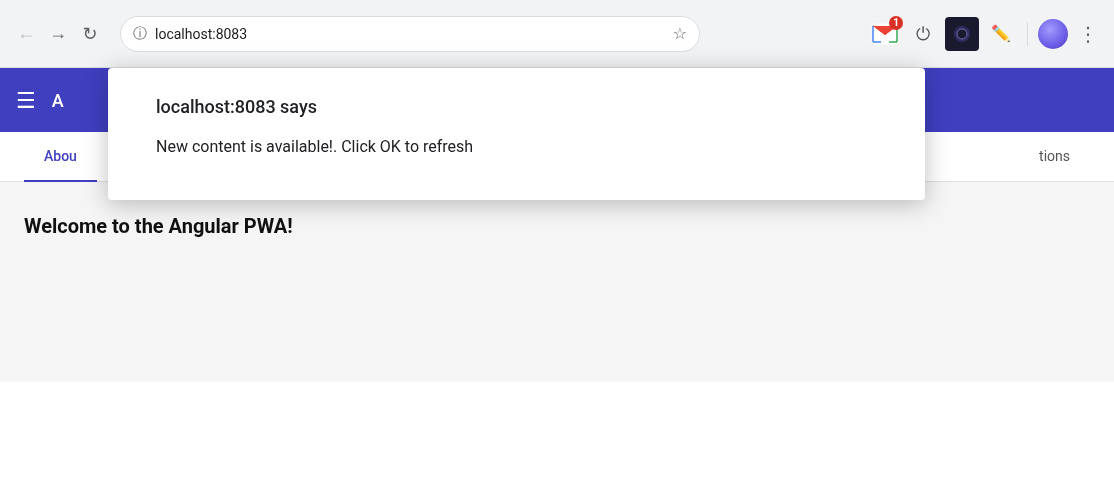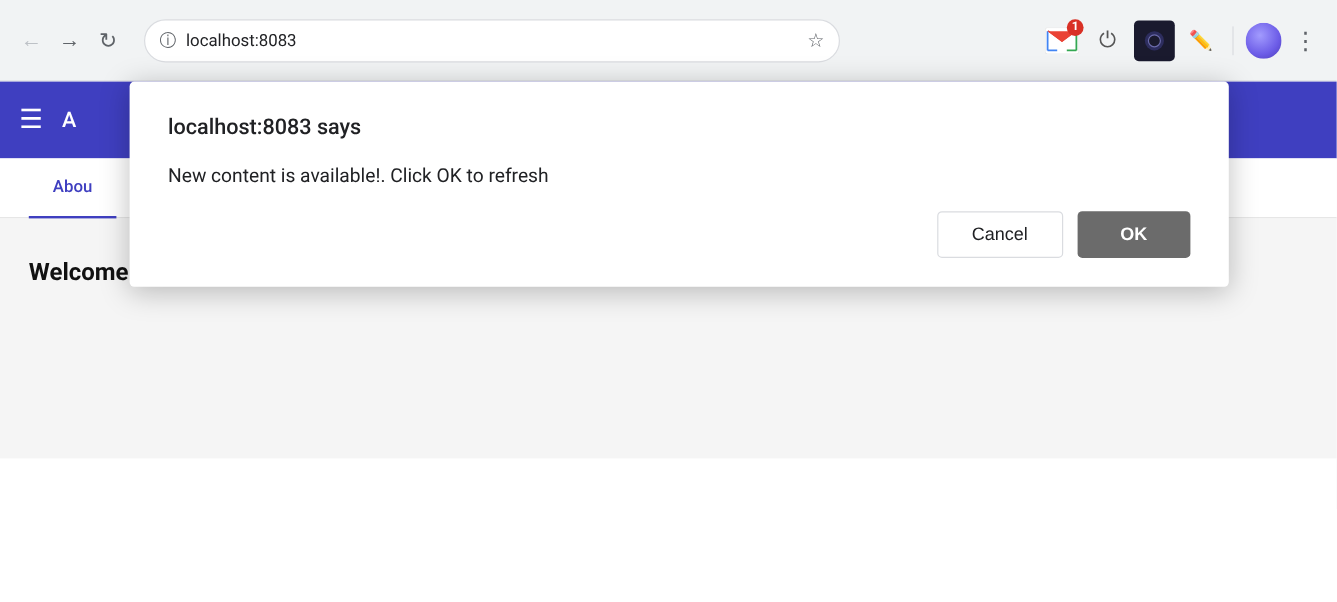--- a/index.html
+++ b/index.html
@@ -210,25 +210,25 @@
       left: 0;
       right: 0;
       bottom: 0;
       z-index: 100;
     }
 
     .dialog-box {
       position: absolute;
       top: 0;
       left: 108px;
-      width: 916px;
+      width: 817px;
       background: white;
       border-radius: 4px;
       box-shadow: 0 4px 24px rgba(0,0,0,0.25);
-      padding: 28px 32px 24px 32px;
+      padding: 28px 32px 24px 48px;
       z-index: 101;
     }
 
     .dialog-title {
       font-size: 18px;
       font-weight: 500;
       color: #202124;
       margin-bottom: 20px;
     }
 
@@ -333,29 +333,28 @@
 
   <div class="app-header">
     <span class="hamburger">☰</span>
     <span style="color:white; font-size:18px; font-weight:500;">A</span>
   </div>
 
   <div class="nav-tabs">
     <div class="nav-tab active">
       <span>Abou</span>
     </div>
+    <div class="nav-tab" style="margin-left:auto;">
+      <span>tions</span>
+    </div>
   </div>
 
   <div class="page-body">
     <div class="welcome-text">Welcome to the Angular PWA!</div>
   </div>
 
   <div class="dialog-overlay">
     <div class="dialog-box">
       <div class="dialog-title">localhost:8083 says</div>
       <div class="dialog-message">New content is available!. Click OK to refresh</div>
-      <div class="dialog-buttons">
-        <button class="btn-cancel">Cancel</button>
-        <button class="btn-ok">OK</button>
-      </div>
     </div>
   </div>
 </div>
 
 </body></html>

